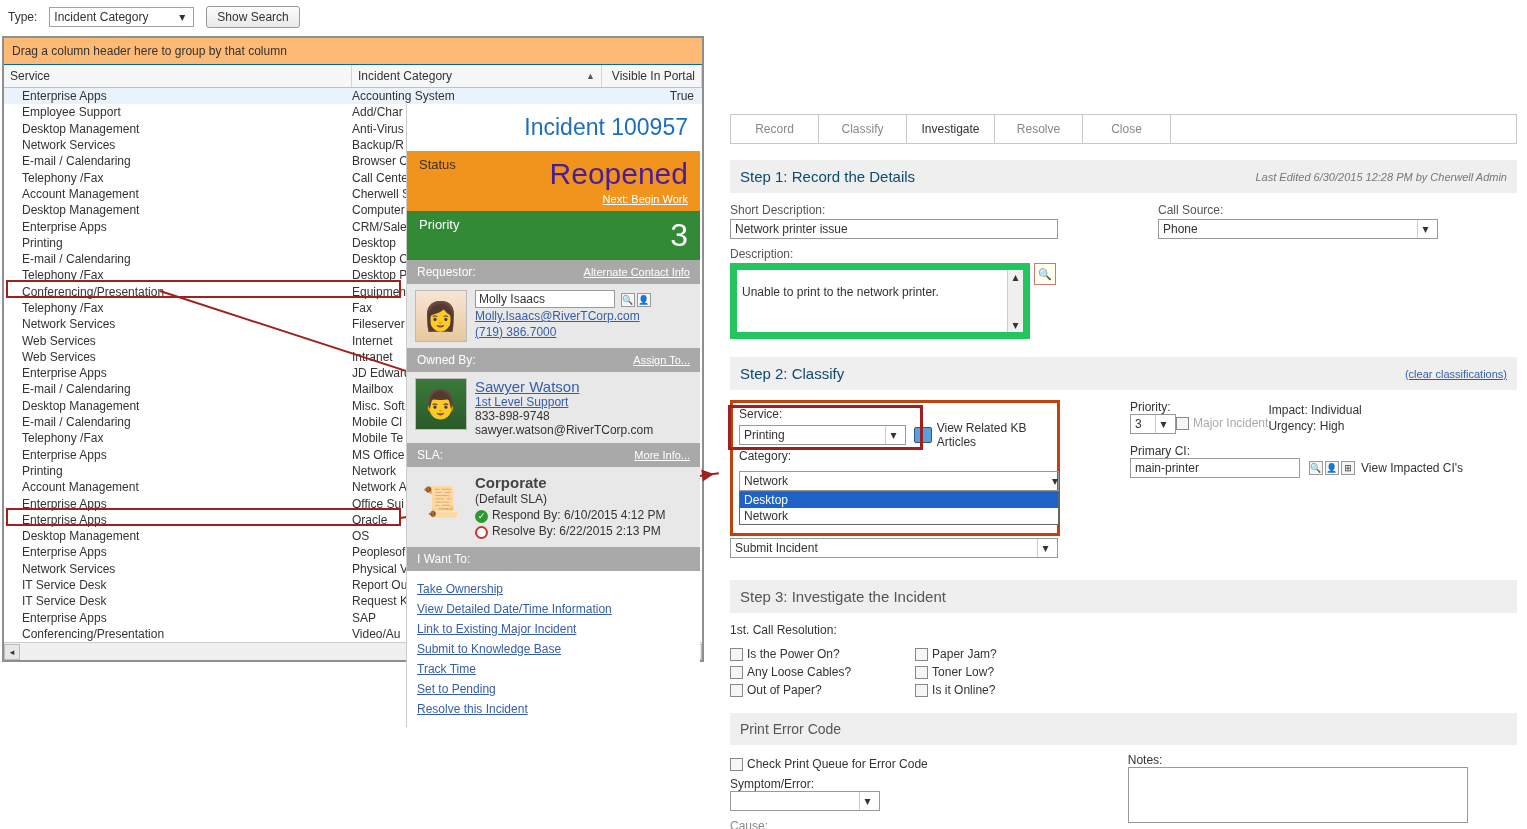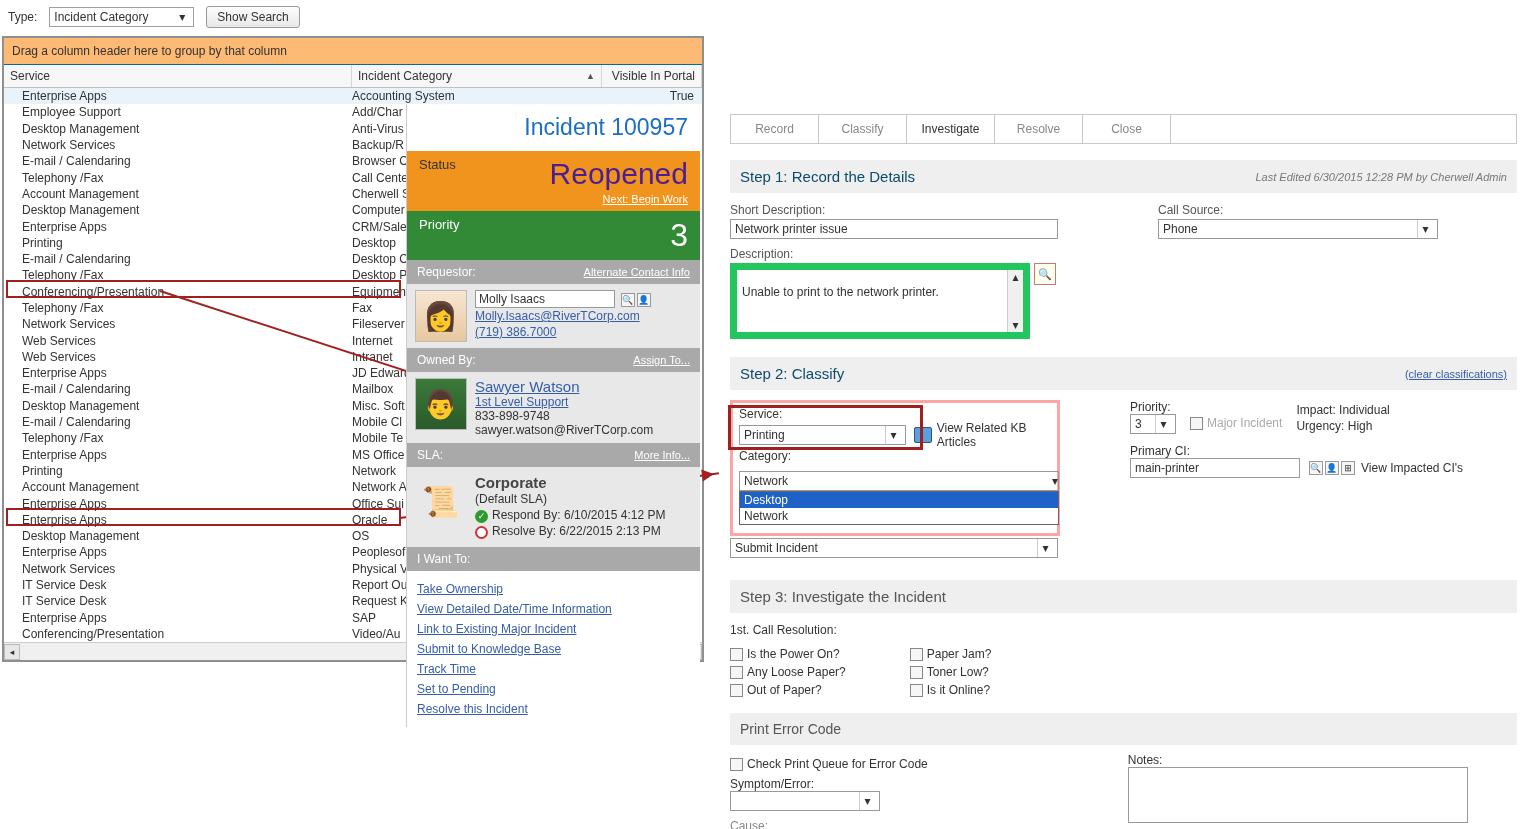--- a/index.html
+++ b/index.html
@@ -71,21 +71,21 @@
 .step-head .meta{font-style:italic;color:#777;font-size:11px}
 .step-head a{color:#355eaa;text-decoration:underline;font-size:11px}
 .form-row{display:flex;gap:40px;margin-top:10px}
 .field label{display:block;margin-bottom:2px;color:#555}
 .inp{border:1px solid #999;background:#fff;height:20px;padding:0 4px;display:flex;align-items:center;justify-content:space-between}
 .inp .dd{width:16px;text-align:center;border-left:1px solid #ccc;height:100%;display:flex;align-items:center;justify-content:center}
 .textarea{border:7px solid #22c55e;width:300px;height:76px;padding:15px 5px;position:relative}
 .textarea .scroll{position:absolute;right:0;top:0;bottom:0;width:16px;border-left:1px solid #ccc;background:#f0f0f0;display:flex;flex-direction:column;justify-content:space-between;align-items:center;font-size:9px}
 .spell-btn{width:22px;height:22px;border:1px solid #c77;background:#ffe;display:inline-flex;align-items:center;justify-content:center;font-size:11px;margin-left:4px}
 
-.classify-box{border:3px solid #fca5a5;padding:4px 6px 0 6px;width:330px;position:relative}
+.classify-box{border:3px solid #c2410c;padding:4px 6px 0 6px;width:330px;position:relative}
 .cat-dd{position:absolute;left:6px;top:68px;width:320px}
 .cat-input{border:1px solid #999;height:20px;display:flex;align-items:center;justify-content:space-between;padding-left:4px}
 .cat-list{border:1px solid #666;background:#fff}
 .cat-list div{padding:1px 4px}
 .cat-list .sel{background:#1e62c7;color:#fff}
 .kb-link{display:flex;align-items:center;gap:5px;margin-left:8px}
 .kb-icon{width:20px;height:16px;background:#5aa0e0;border:1px solid #357;border-radius:2px}
 .check-row{display:flex;align-items:center;gap:4px;margin:4px 0}
 .check-row .cb{width:13px;height:13px;border:1px solid #888;background:#f6f6f6}
 .two-col-checks{display:flex;gap:64px;margin-top:6px}
@@ -450,21 +450,21 @@
         </div>
         <div style="height:70px"></div>
       </div>
       <div class="inp" style="width:328px;margin-top:2px">
           <span>Submit Incident</span>
           <span class="dd">▾</span>
         </div>
     </div>
 
     <div style="margin-left:30px">
-      <div style="display:flex;gap:14px;align-items:flex-start">
+      <div style="display:flex;align-items:flex-start">
         <div>
           <label>Priority:</label>
           <div class="inp" style="width:46px">
               <span>3</span>
               <span class="dd">▾</span>
             </div>
         </div>
         <div class="check-row" style="margin-top:16px">
             <div class="cb"></div>
             <span style="color:#aaa">Major Incident</span>
@@ -494,21 +494,21 @@
     </div>
   <div style="margin-top:10px">1st. Call Resolution:</div>
   <div class="two-col-checks">
     <div id="checks-left">
         <div class="check-row">
           <div class="cb"></div>
           <span>Is the Power On?</span>
         </div>
         <div class="check-row">
           <div class="cb"></div>
-          <span>Any Loose Paper?</span>
+          <span>Any Loose Cables?</span>
         </div>
         <div class="check-row">
           <div class="cb"></div>
           <span>Out of Paper?</span>
         </div>
       </div>
     <div id="checks-right">
         <div class="check-row">
           <div class="cb"></div>
           <span>Paper Jam?</span>

